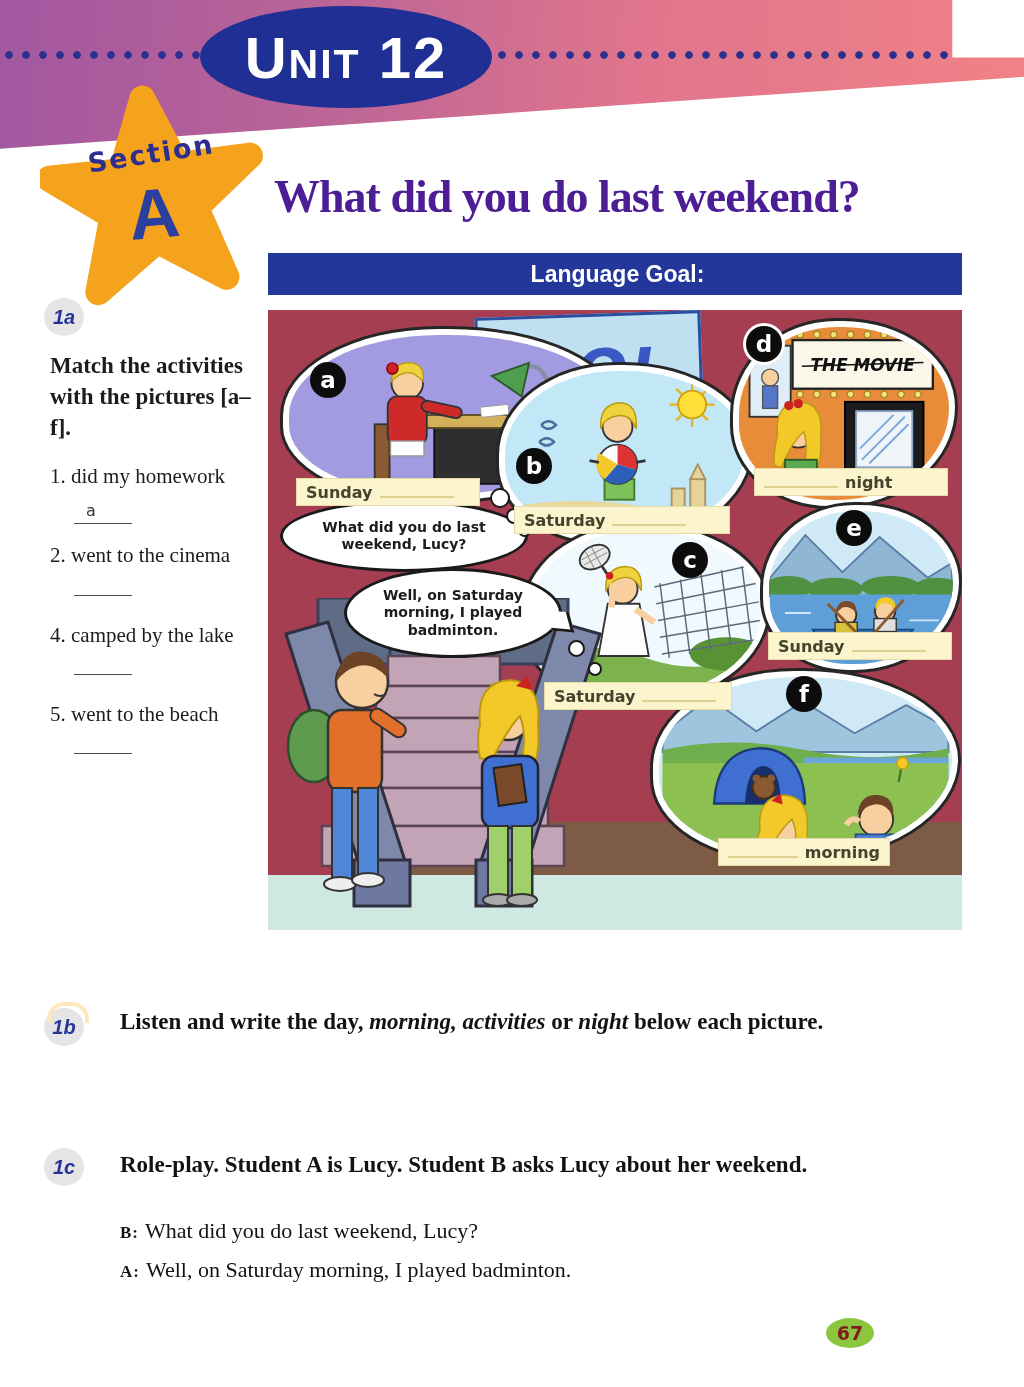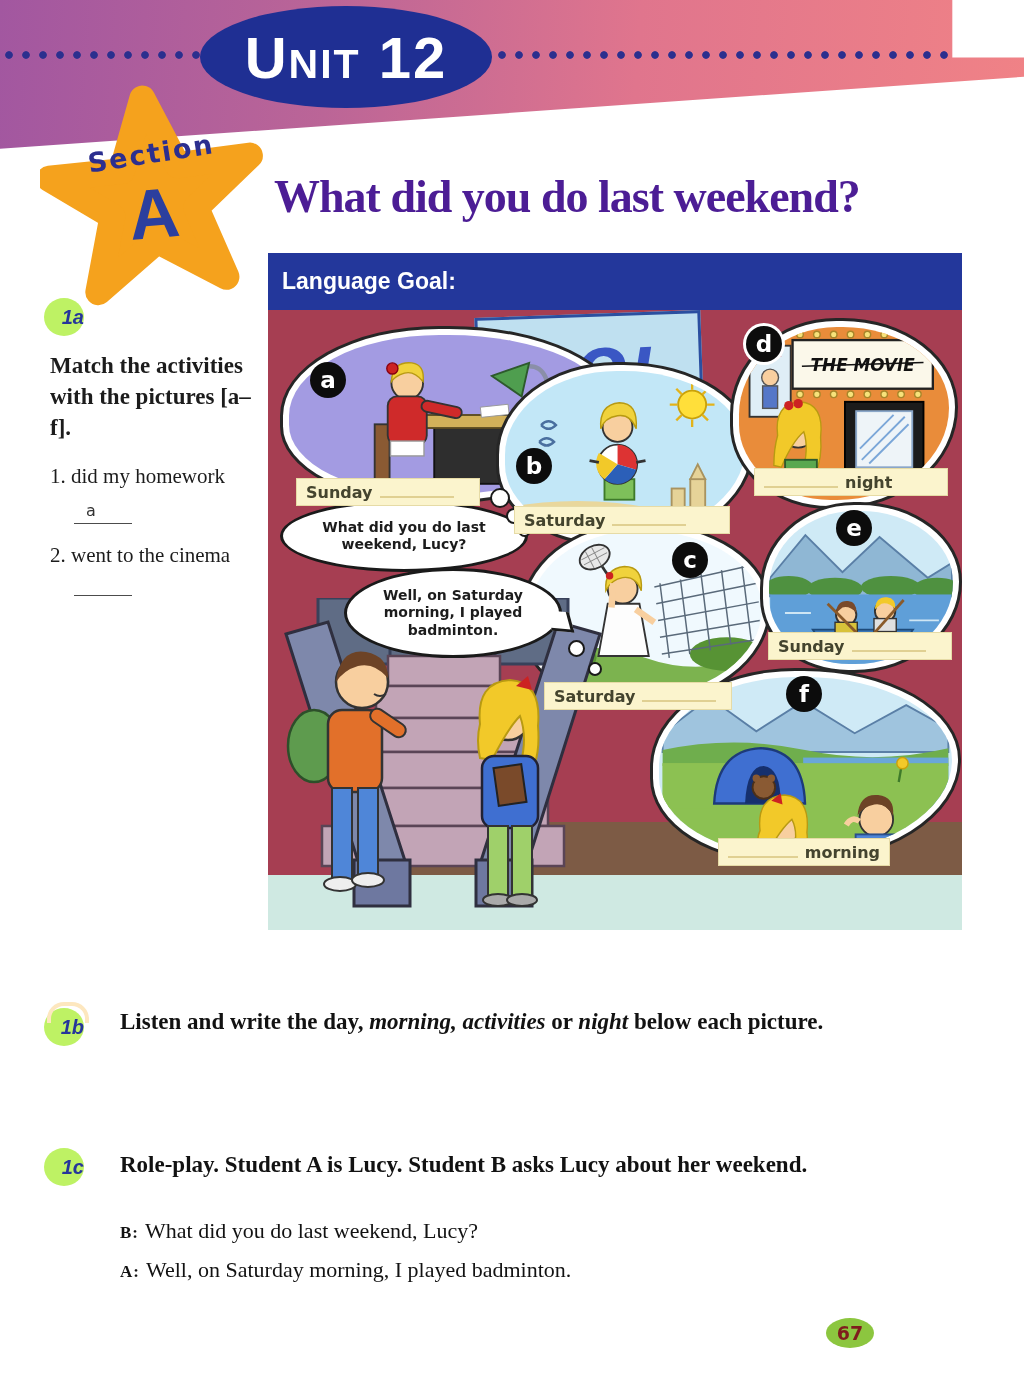--- a/index.html
+++ b/index.html
@@ -23,39 +23,39 @@
   .star-wrap svg{position:absolute;left:0;top:0;}
   .section-word{position:absolute;left:26px;top:56px;width:170px;text-align:center;
     transform:rotate(-9deg);color:#2c2f8f;font:bold 27px "DejaVu Sans",sans-serif;letter-spacing:2px;}
   .section-letter{position:absolute;left:84px;top:92px;width:60px;text-align:center;
     transform:rotate(-5deg);color:#2b3f9e;font:bold 70px "Liberation Sans",sans-serif;}
 
   .main-title{position:absolute;left:274px;top:170px;width:690px;
     font:bold 46px "Liberation Serif",serif;color:#4c1d95;letter-spacing:-1px;}
 
   
-  .abadge{position:absolute;width:40px;height:38px;border-radius:50%;background:#bef264;
-    display:flex;align-items:center;justify-content:flex-end;
+  .abadge{position:absolute;width:40px;height:38px;border-radius:50%;background:#e5e5e5;
+    display:flex;align-items:center;justify-content:center;
     color:#26359b;font:bold italic 20px "Liberation Sans",sans-serif;}
   .headset{position:absolute;left:3px;top:-6px;width:34px;height:17px;
     border:4px solid #fde7bf;border-bottom:none;border-radius:17px 17px 0 0;}
 
   
   .col-1a-head{position:absolute;left:50px;top:350px;width:212px;
     font:bold 23px "Liberation Serif",serif;color:#1c1c1c;line-height:1.35;}
   .match-list{position:absolute;left:50px;top:460px;width:205px;
     font:21px "Liberation Serif",serif;color:#1c1c1c;line-height:1.58;}
   .match-item{margin-bottom:13px;padding-left:24px;text-indent:-24px;}
   .blank{display:inline-block;min-width:58px;border-bottom:1.5px solid #4c4c4c;
     text-align:center;font:16px "DejaVu Sans",sans-serif;color:#333;height:22px;vertical-align:baseline;}
 
   
-  .goal-bar{position:absolute;left:268px;top:253px;width:694px;height:57px;background:#23379b;
+  .goal-bar{position:absolute;left:268px;top:253px;width:694px;height:42px;background:#23379b;
     color:#fff;display:flex;align-items:center;padding-left:14px;box-sizing:border-box;
-    font:23px "Liberation Sans",sans-serif;}
+    font:23px "Liberation Sans",sans-serif;justify-content:center;}
   .goal-bar b{font-weight:bold;margin-right:9px;}
   .illus{position:absolute;left:268px;top:310px;width:694px;height:620px;background:#a63e52;overflow:hidden;}
 
   .strip-brown{position:absolute;left:108px;top:512px;width:586px;height:58px;background:#7d5b45;}
   .strip-teal{position:absolute;left:0;top:565px;width:694px;height:55px;background:#cfe9e2;}
 
   .school-sign{position:absolute;left:208px;top:4px;width:226px;height:98px;background:#bfe0f0;
     border:3px solid #2b4fa0;color:#3a57c4;font:bold italic 62px "DejaVu Sans",sans-serif;
     display:flex;align-items:flex-end;justify-content:center;transform:rotate(-2deg);box-sizing:border-box;}
 
@@ -139,20 +139,30 @@
 
   <div class="match-list">
     <div class="match-item">
       <span>1.</span>
       <span>did my homework</span>
       <span class="blank"><span>a</span></span>
     </div>
     <div class="match-item">
       <span>2.</span>
       <span>went to the cinema</span>
+      <span class="blank"><span></span></span>
+    </div>
+    <div class="match-item">
+      <span>4.</span>
+      <span>camped by the lake</span>
+      <span class="blank"><span></span></span>
+    </div>
+    <div class="match-item">
+      <span>5.</span>
+      <span>went to the beach</span>
       <span class="blank"><span></span></span>
     </div>
   </div>
 
   <div class="illus">
     <div class="strip-brown"></div>
     <div class="strip-teal"></div>
 
     <div class="school-sign">
       <span>OO!</span>

